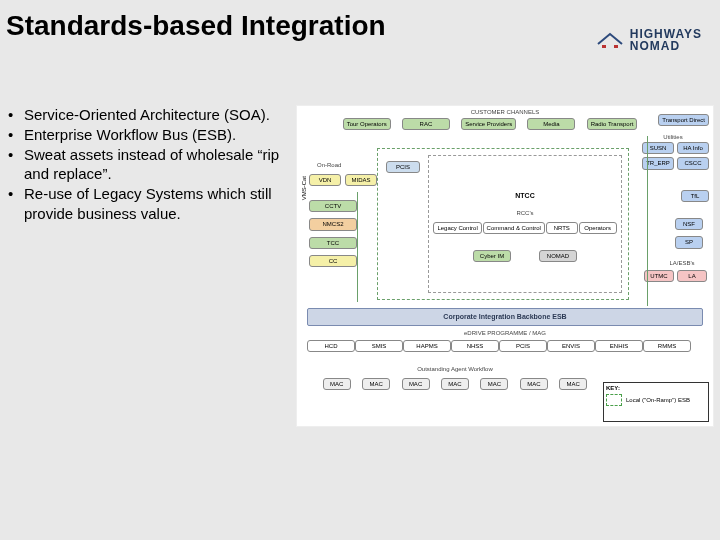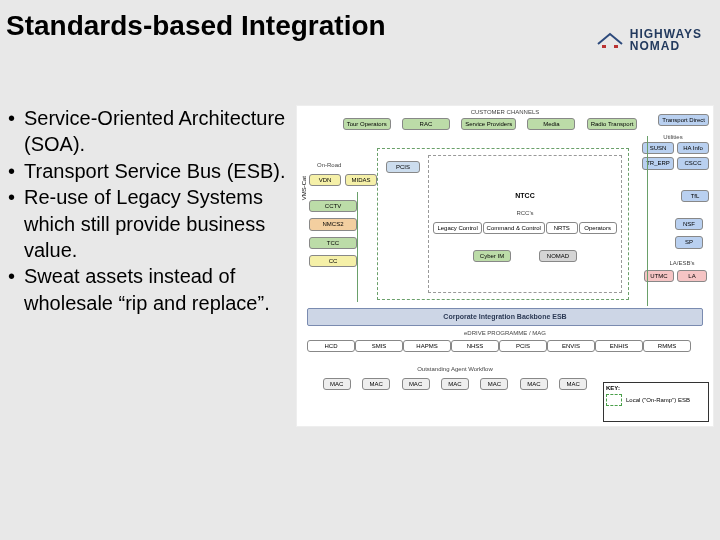--- a/index.html
+++ b/index.html
@@ -3,21 +3,21 @@
 <meta charset="utf-8">
 <style>
   html,body{margin:0;padding:0;width:720px;height:540px;background:#e8e8e8;font-family:Arial,Helvetica,sans-serif;color:#000;overflow:hidden}
   .slide{position:relative;width:720px;height:381px}
   .title{position:absolute;top:10px;left:6px;font-size:28px;font-weight:bold}
   .logo{position:absolute;top:28px;right:18px;display:flex;align-items:center;gap:6px;color:#233a5e}
   .logo-mark{width:28px;height:20px;position:relative}
   .logo-mark svg{width:28px;height:20px}
   .logo-text{font-size:12px;font-weight:bold;letter-spacing:1px;line-height:1}
   .body{position:absolute;top:105px;left:6px;right:6px;bottom:10px;display:flex}
-  .bullets{width:290px;font-size:20px;line-height:1.32}
+  .bullets{width:290px;font-size:15px;line-height:1.32}
   .bullets ul{margin:0;padding:0;list-style:none}
   .bullets li{position:relative;padding-left:18px;margin:0}
   .bullets li::before{content:"•";position:absolute;left:2px;top:0}
   .bullets li .wrap{display:block}
   .diagram{flex:1;background:#fff;height:320px;position:relative;border:1px solid #eee}
   
   .d-row{position:absolute;left:0;right:0;display:flex;justify-content:space-around;align-items:center}
   .pill{font-size:6px;text-align:center;padding:2px 3px;border:1px solid #888;border-radius:3px;background:#bcdca8;line-height:1.05;min-width:40px}
   .pill.blue{background:#b9d0f0}
   .pill.yellow{background:#f5f0a8}
@@ -56,27 +56,27 @@
   </span>
 </div>
 
 <div class="body">
   <div class="bullets">
     <ul>
       <li>
             <span class="wrap">Service-Oriented Architecture (SOA).</span>
           </li>
       <li>
-            <span class="wrap">Transport Service Bus (ESB).</span>
+            <span class="wrap">Enterprise Workflow Bus (ESB).</span>
+          </li>
+      <li>
+            <span class="wrap">Sweat assets instead of wholesale “rip and replace”.</span>
           </li>
       <li>
             <span class="wrap">Re-use of Legacy Systems which still provide business value.</span>
-          </li>
-      <li>
-            <span class="wrap">Sweat assets instead of wholesale “rip and replace”.</span>
           </li>
     </ul>
   </div>
 
   <div class="diagram">
 
     <div class="sectitle" style="top:3px;left:0;right:0">CUSTOMER CHANNELS</div>
     <div class="d-row" style="top:12px;left:40px;right:70px">
       <div class="pill">Tour Operators</div>
       <div class="pill">RAC</div>

